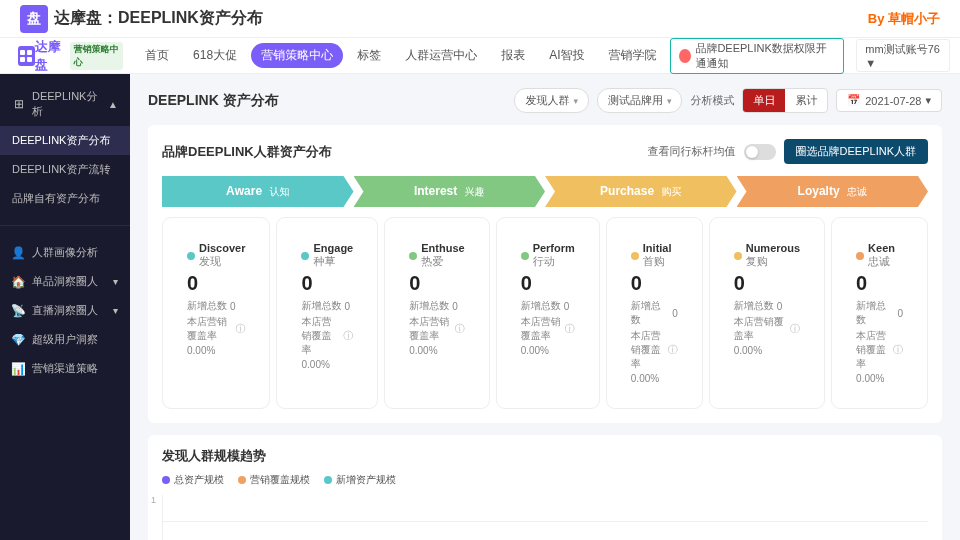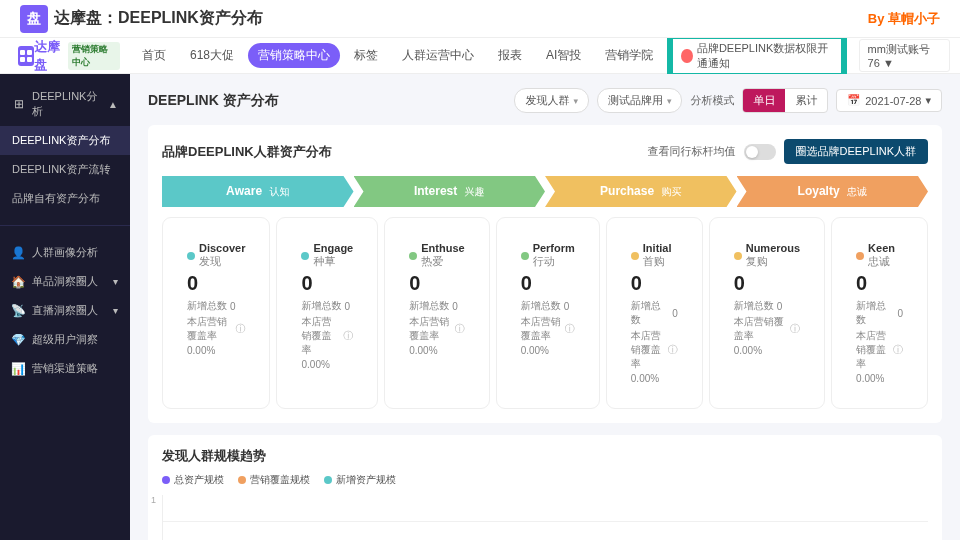--- a/index.html
+++ b/index.html
@@ -93,21 +93,21 @@
       background: #7b5ef8;
       border-radius: 14px;
     }
     .nav-notification {
       margin-left: auto;
       display: flex;
       align-items: center;
       gap: 4px;
       font-size: 11px;
       color: #555;
-      border: 6px solid #14b8a6;
+      border: 1px solid #14b8a6;
       padding: 2px 8px;
       border-radius: 3px;
     }
     .nav-notification-icon {
       width: 14px;
       height: 14px;
       background: #ff6666;
       border-radius: 50%;
       display: inline-block;
     }
@@ -213,21 +213,21 @@
       overflow: hidden;
       background: #fff;
     }
     .mode-btn {
       padding: 4px 10px;
       font-size: 11px;
       cursor: pointer;
       color: #555;
     }
     .mode-btn.active {
-      background: #be185d;
+      background: #b91c1c;
       color: #fff;
     }
     .date-btn {
       display: flex;
       align-items: center;
       gap: 4px;
       border: 1px solid #ddd;
       border-radius: 4px;
       padding: 4px 10px;
       font-size: 11px;

